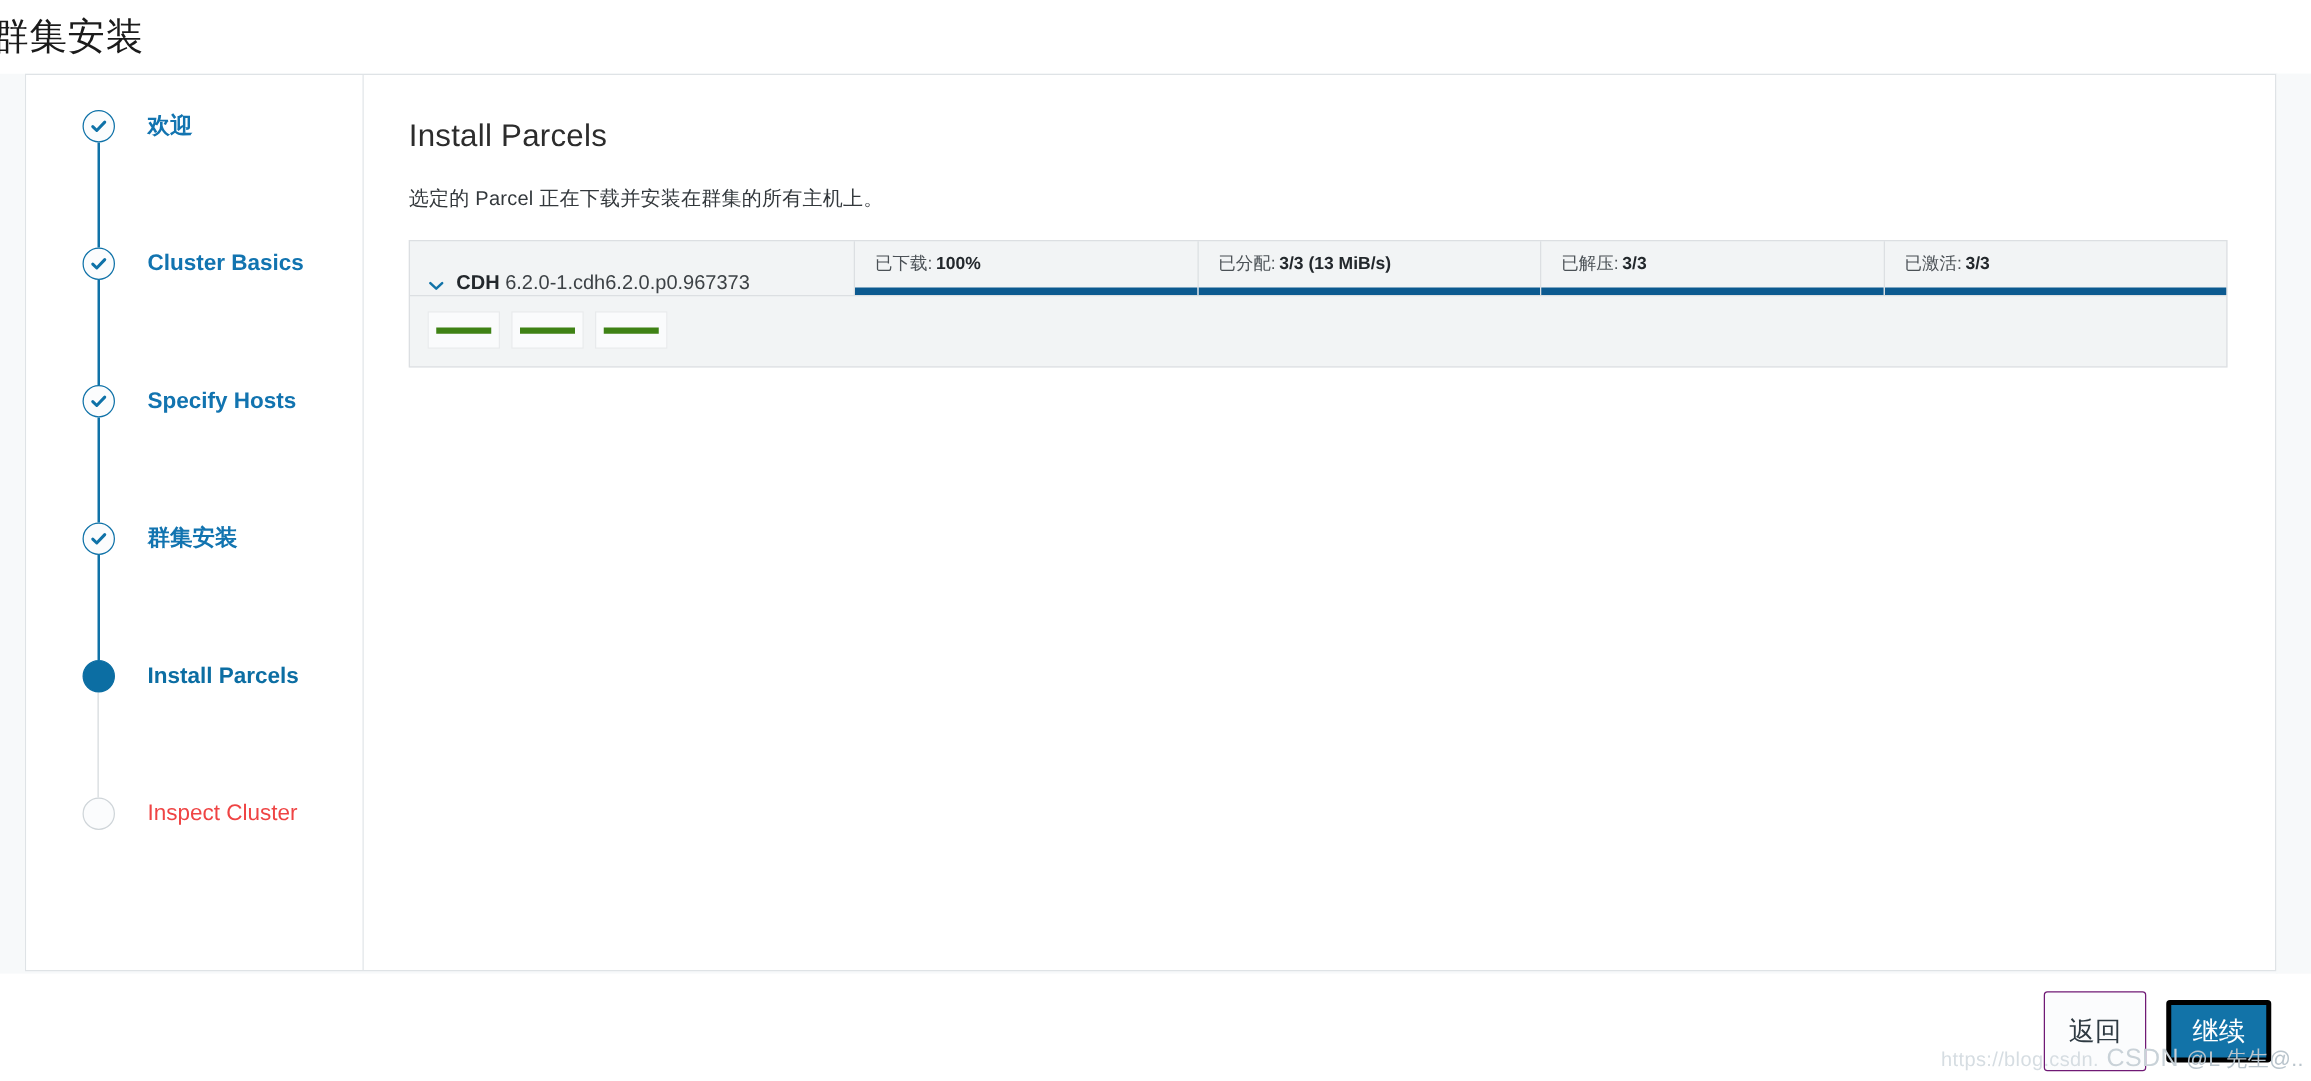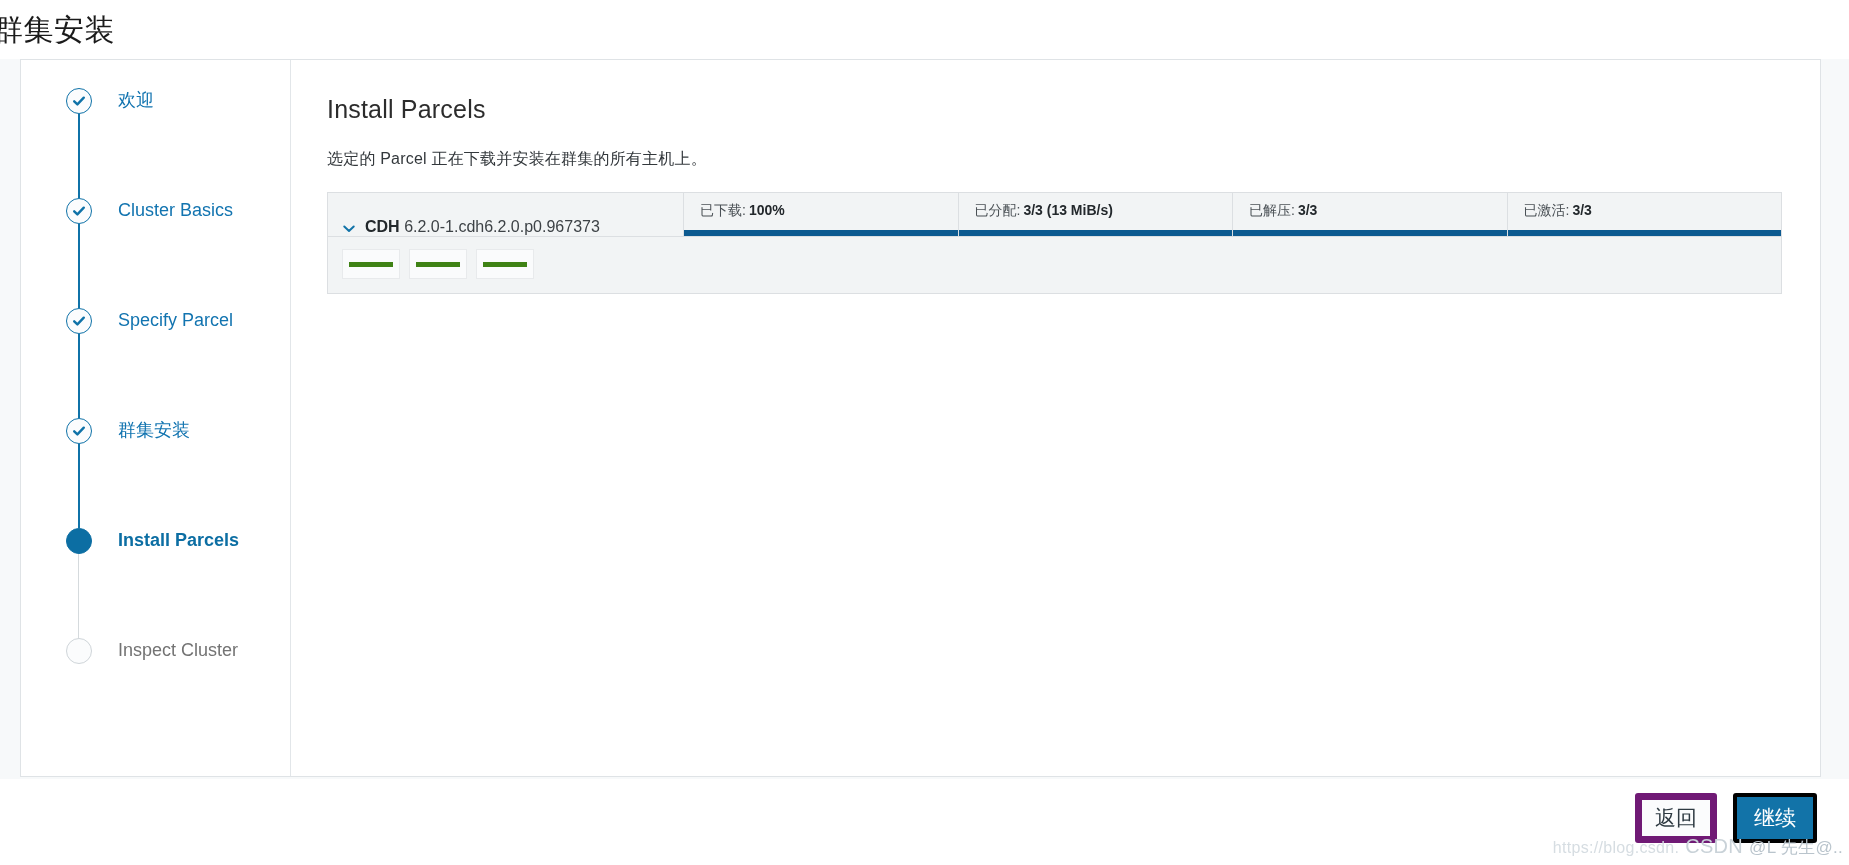--- a/index.html
+++ b/index.html
@@ -125,23 +125,23 @@
   }
   .step-connector.grey { background: #d5dadd; width: 1.4px; }
 
   .step-label {
     margin-left: 26px;
     font-size: 18px;
     line-height: 26px;
     margin-top: 3px;
     white-space: nowrap;
   }
-  .step.done .step-label { color: #1274b0; font-weight: 400; }
+  .step.done .step-label { color: #1274b0; font-weight: 700; }
   .step.active .step-label { color: #0c6ea3; font-weight: bold; }
-  .step.pending .step-label { color: #737373; font-weight: 400; }
+  .step.pending .step-label { color: #ef4444; font-weight: 400; }
 
   
   .content {
     position: relative;
     flex: 1;
     padding: 35px 36px 0 36px;
   }
   .content-title {
     font-size: 25px;
     color: #2c2c2c;
@@ -261,23 +261,23 @@
     font-size: 21px;
     font-family: "Liberation Sans", "DejaVu Sans", sans-serif;
     cursor: pointer;
     border-radius: 3px;
     display: flex;
     align-items: center;
     justify-content: center;
   }
   .btn-back {
     width: 82px;
-    height: 50px;
+    height: 64px;
     background: #fbfcfd;
-    border: 7px solid #701a75;
+    border: 1px solid #701a75;
     color: #2e3a42;
   }
   .btn-continue {
     width: 84px;
     height: 50px;
     background: #1273a8;
     border: 4px solid #000000;
     color: #ffffff;
   }
 
@@ -359,21 +359,21 @@
           </div>
           <div class="step done">
             <div class="step-connector" style="top: 30px; height: 84px;"></div>
             <div class="step-marker">
               <div class="step-circle">
                 <svg class="step-check" viewBox="0 0 16 16" aria-hidden="true">
                   <path d="M3.2 8.3 L6.4 11.4 L12.8 4.7" fill="none" stroke="#0f72a8" stroke-width="2.4" stroke-linecap="round" stroke-linejoin="round"></path>
                 </svg>
               </div>
             </div>
-            <span class="step-label">Specify Parcel</span>
+            <span class="step-label">Specify Hosts</span>
           </div>
           <div class="step done">
             <div class="step-connector" style="top: 30px; height: 84px;"></div>
             <div class="step-marker">
               <div class="step-circle">
                 <svg class="step-check" viewBox="0 0 16 16" aria-hidden="true">
                   <path d="M3.2 8.3 L6.4 11.4 L12.8 4.7" fill="none" stroke="#0f72a8" stroke-width="2.4" stroke-linecap="round" stroke-linejoin="round"></path>
                 </svg>
               </div>
             </div>

